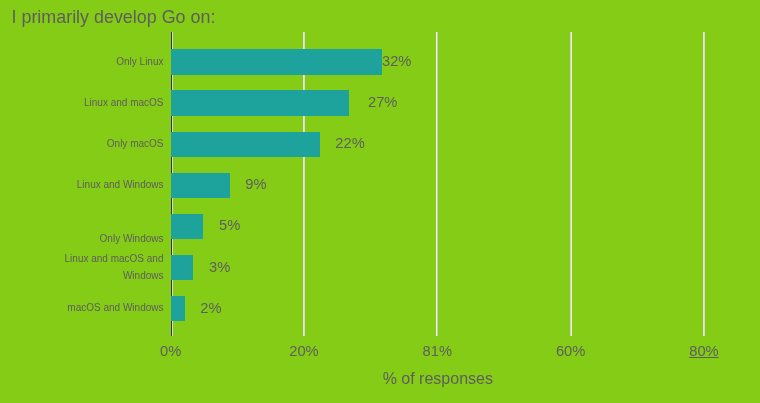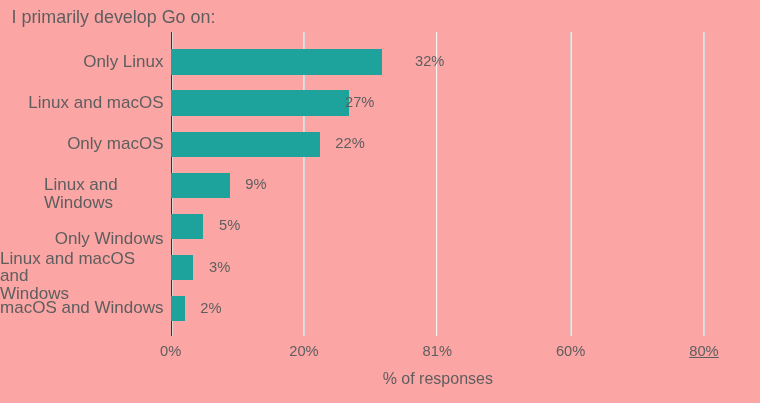--- a/index.html
+++ b/index.html
@@ -9,21 +9,21 @@
     width: 760px;
     height: 403px;
     background: #ffffff;
     font-family: "Liberation Sans", sans-serif;
   }
   #chart {
     position: relative;
     width: 760px;
     height: 403px;
     overflow: hidden;
-    background: #fca5a5;
+    background: #84cc16;
   }
   
   .txt { transform: translateZ(0); }
 
   .chart-title {
     position: absolute;
     left: 11.5px;
     top: 6.5px;
     font-size: 17.9px;
     line-height: 21px;
@@ -51,22 +51,22 @@
     height: 304px;
     background: linear-gradient(to right, #343434 0, #343434 50%, #d8d8d8 50%, #d8d8d8 100%);
   }
   .bar {
     position: absolute;
     background: #1ea39c;
   }
   .cat-label {
     position: absolute;
     right: 596.5px;
-    text-align: left;
-    font-size: 17px;
+    text-align: right;
+    font-size: 10px;
     line-height: 17.7px;
     color: #5e5e5e;
     white-space: pre-line;
   }
   .val-label {
     position: absolute;
     font-size: 14.7px;
     line-height: 17px;
     color: #5e5e5e;
     white-space: nowrap;
@@ -123,22 +123,22 @@
 
   <div class="cat-label txt" style="top: 53.07px;">Only Linux</div>
   <div class="cat-label txt" style="top: 94.14px;">Linux and macOS</div>
   <div class="cat-label txt" style="top: 135.21px;">Only macOS</div>
   <div class="cat-label txt" style="top: 176.28px; margin-left: 44px;">Linux and Windows</div>
   <div class="cat-label txt" style="top: 230px;">Only Windows</div>
   <div class="cat-label txt" style="top: 249.57px;">Linux and macOS and
 Windows</div>
   <div class="cat-label txt" style="top: 299.49px;">macOS and Windows</div>
 
-  <div class="val-label txt" style="left: 415px; top: 53.17px;">32%</div>
-  <div class="val-label txt" style="left: 345px; top: 94.24px;">27%</div>
+  <div class="val-label txt" style="left: 382px; top: 53.17px;">32%</div>
+  <div class="val-label txt" style="left: 368px; top: 94.24px;">27%</div>
   <div class="val-label txt" style="left: 335.313px; top: 135.31px;">22%</div>
   <div class="val-label txt" style="left: 245.249px; top: 176.38px;">9%</div>
   <div class="val-label txt" style="left: 218.983px; top: 217.45px;">5%</div>
   <div class="val-label txt" style="left: 208.983px; top: 258.52px;">3%</div>
   <div class="val-label txt" style="left: 200.316px; top: 299.59px;">2%</div>
 
   <div class="tick-label txt" style="left: 120.65px;">0%</div>
   <div class="tick-label txt" style="left: 253.98px;">20%</div>
   <div class="tick-label txt" style="left: 387.31px;">81%</div>
   <div class="tick-label txt" style="left: 520.64px;">60%</div>

